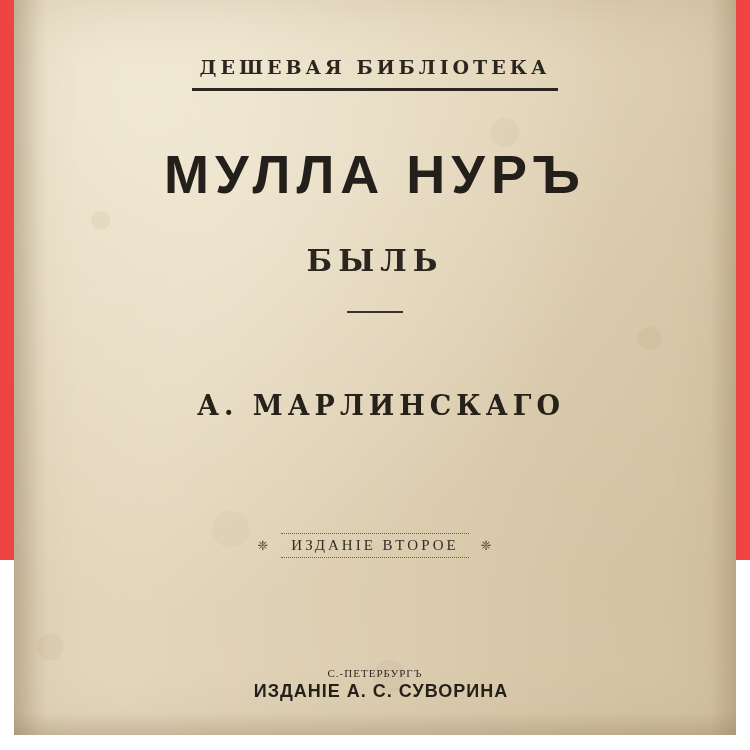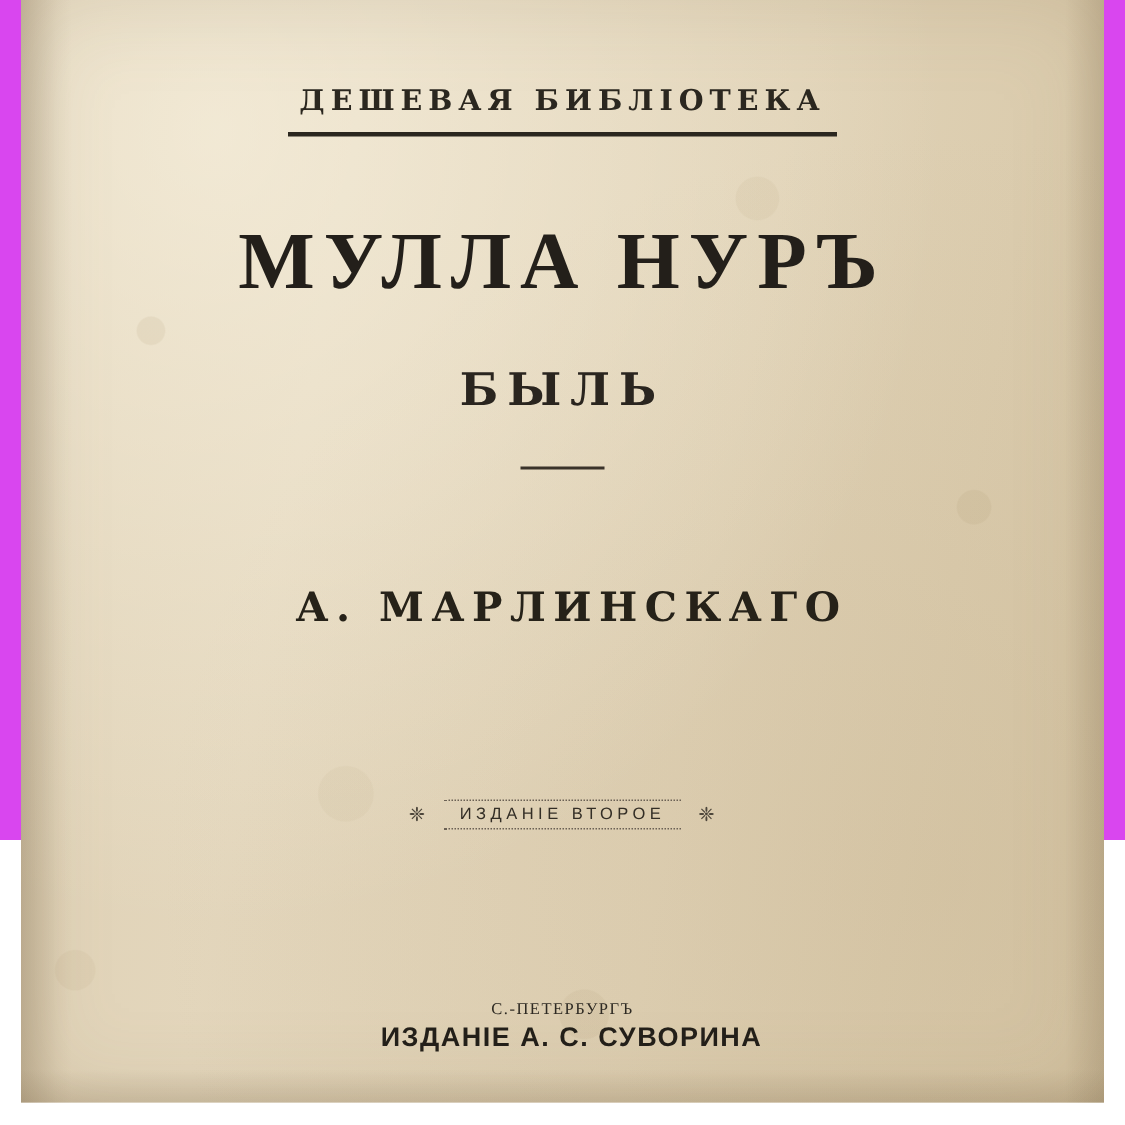--- a/index.html
+++ b/index.html
@@ -13,21 +13,21 @@
     overflow: hidden;
     font-family: "Liberation Serif", serif;
   }
 
   
   .page-backdrop {
     position: absolute;
     left: 0; top: 0;
     width: 750px;
     height: 560px;
-    background: #d946ef;
+    background: #ef4444;
   }
 
   .page {
     position: absolute;
     left: 14px;
     top: 0px;
     width: 722px;
     height: 735px;
     background:
       radial-gradient(ellipse at 18% 12%, rgba(255,250,235,0.55) 0%, rgba(255,250,235,0) 58%),
@@ -101,21 +101,21 @@
     width: 366px;
     height: 3px;
     background: #2b271f;
   }
 
   
   .main-title {
     position: absolute;
     top: 143px;
     left: 0; right: 0;
-    font-family: Liberation Serif, serif;
+    font-family: Liberation Sans, sans-serif;
     font-weight: bold;
     font-size: 54px;
     letter-spacing: 6px;
     color: #231f1a;
   }
 
   .subtitle {
     position: absolute;
     top: 243px;
     left: 0; right: 0;
@@ -176,22 +176,22 @@
     justify-content: center;
     gap: 12px;
   }
   .orn {
     font-family: "DejaVu Sans", sans-serif;
     font-size: 13px;
     color: #4d463b;
     letter-spacing: 1px;
   }
   .edition-text {
-    font-family: Liberation Sans, sans-serif;
-    font-size: 11px;
+    font-family: Liberation Serif, serif;
+    font-size: 15px;
     letter-spacing: 3px;
     color: #332e26;
     border-top: 1px dotted #6b6155;
     border-bottom: 1px dotted #6b6155;
     padding: 3px 10px 3px 10px;
   }
 
   
   .imprint-city {
     position: absolute;

